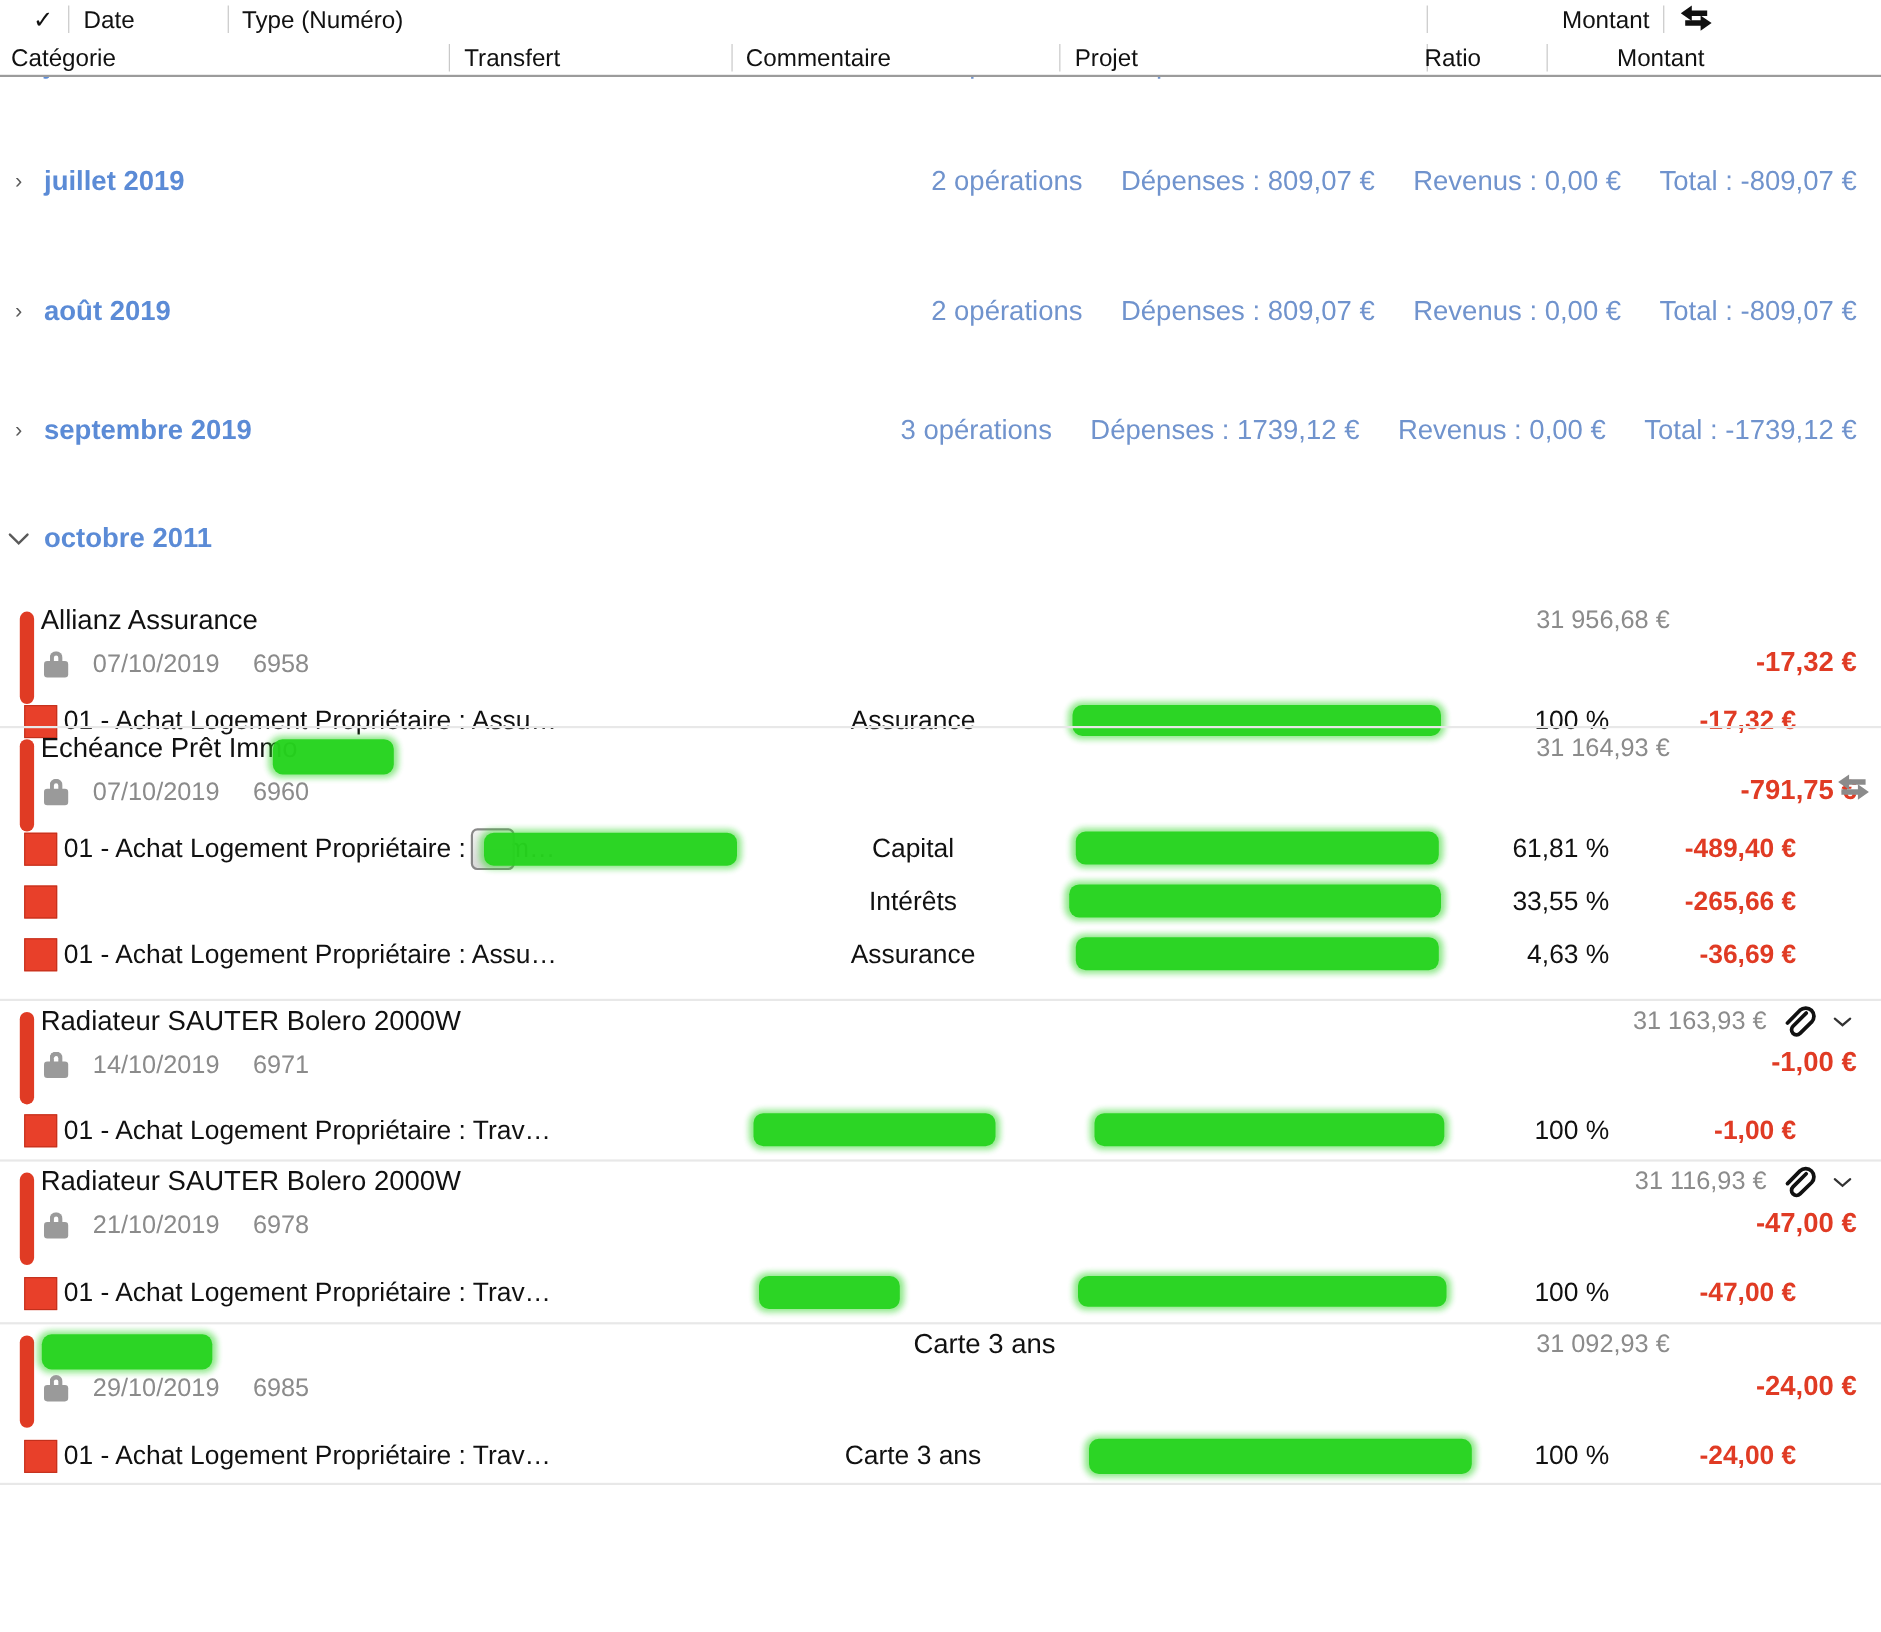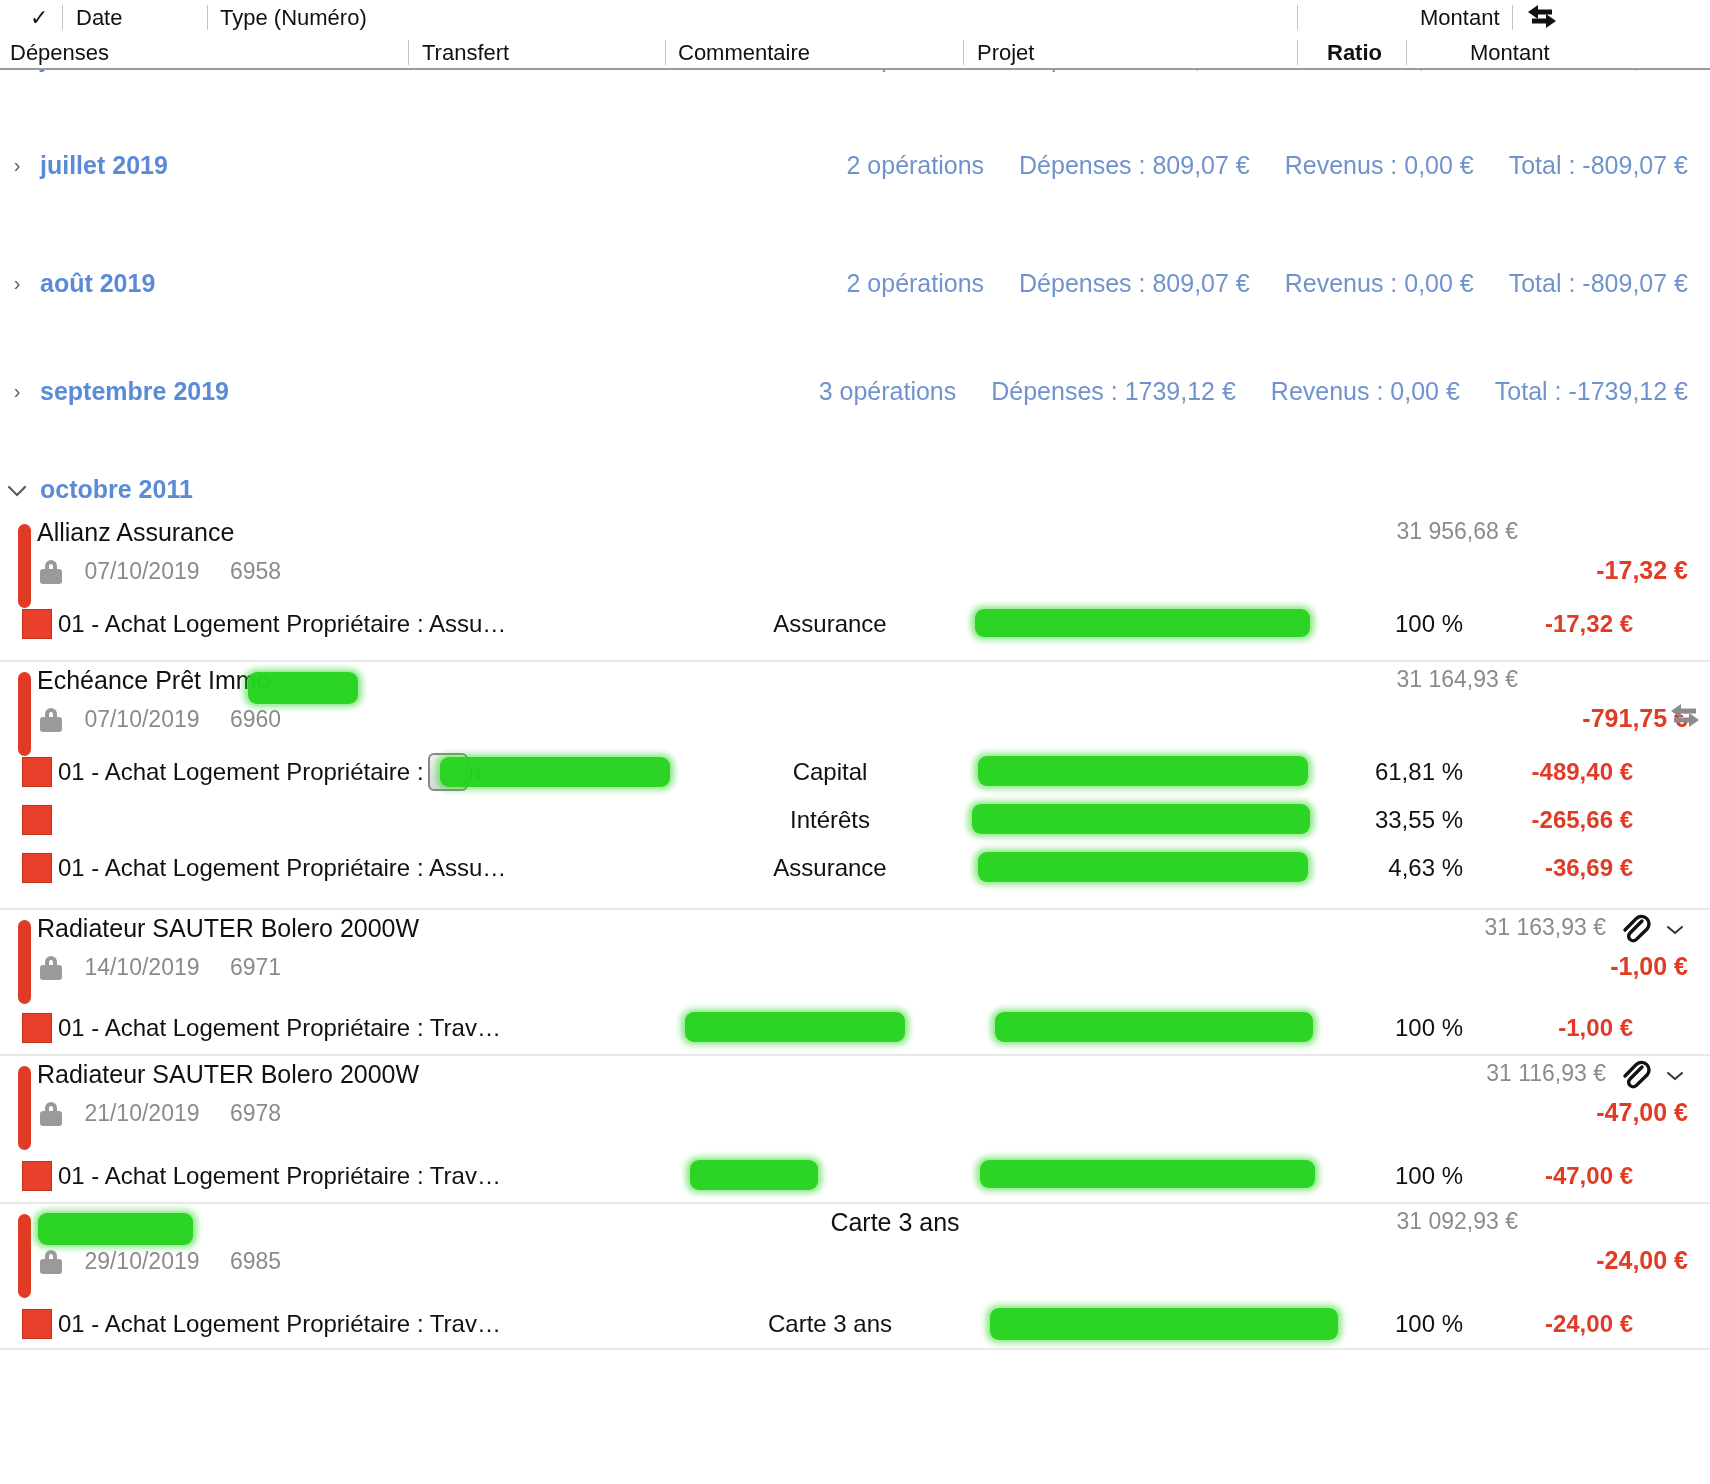--- a/index.html
+++ b/index.html
@@ -289,29 +289,29 @@
     <div class="hdr-sep" style="left:1297px;"></div>
     <div class="hdr-cell" style="left:1420px;">Montant</div>
     <div class="hdr-sep" style="left:1512px;"></div>
     <svg style="position:absolute;left:1526px;top:3px;" width="32" height="28" viewBox="0 0 32 28">
       <path d="M12 2 L2 9 L12 16 L12 11.5 L26 11.5 L26 6.5 L12 6.5 Z" fill="#111"></path>
       <path d="M20 11 L30 18 L20 25 L20 20.5 L6 20.5 L6 15.5 L20 15.5 Z" fill="#111"></path>
     </svg>
   </div>
 
   <div class="hdr-row second">
-    <div class="hdr-cell" style="left:10px;">Dépenses</div>
+    <div class="hdr-cell" style="left:10px;">Catégorie</div>
     <div class="hdr-sep" style="left:408px;"></div>
     <div class="hdr-cell" style="left:422px;">Transfert</div>
     <div class="hdr-sep" style="left:665px;"></div>
     <div class="hdr-cell" style="left:678px;">Commentaire</div>
     <div class="hdr-sep" style="left:963px;"></div>
     <div class="hdr-cell" style="left:977px;">Projet</div>
     <div class="hdr-sep" style="left:1297px;"></div>
-    <div class="hdr-cell" style="left:1327px;font-weight:bold;">Ratio</div>
+    <div class="hdr-cell" style="left:1295px;">Ratio</div>
     <div class="hdr-sep" style="left:1406px;"></div>
     <div class="hdr-cell" style="left:1470px;">Montant</div>
   </div>
 </div>
 
 <div class="sheet">
 
   <div class="clipped-month">
     <div class="month-row" style="top:-23px;">
       <div class="month-caret">›</div>
@@ -360,21 +360,21 @@
 
   <div class="month-row" style="top:396px;">
     <div class="month-caret">
       <svg width="20" height="14" viewBox="0 0 20 14" style="vertical-align:middle;">
         <path d="M2 3 L10 11 L18 3" stroke="#5a5a5a" stroke-width="2.2" fill="none" stroke-linecap="round"></path>
       </svg>
     </div>
     <div class="month-title">octobre 2011</div>
   </div>
 
-  <div class="txn first" style="top:444px;height:138px;text-decoration:underline;">
+  <div class="txn first" style="top:476px;height:138px;text-decoration:underline;">
     <div class="txn-bar" style="height:84px;"></div>
     <div class="txn-title">Allianz Assurance</div>
     <div class="txn-meta">
       <span class="lock-icon"><span class="shackle"></span><span class="body"></span></span>
       <span class="txn-date">07/10/2019</span>
       <span>6958</span>
     </div>
     <div class="txn-balance">31 956,68 €</div>
     <div class="txn-amount">-17,32 €</div>
 

